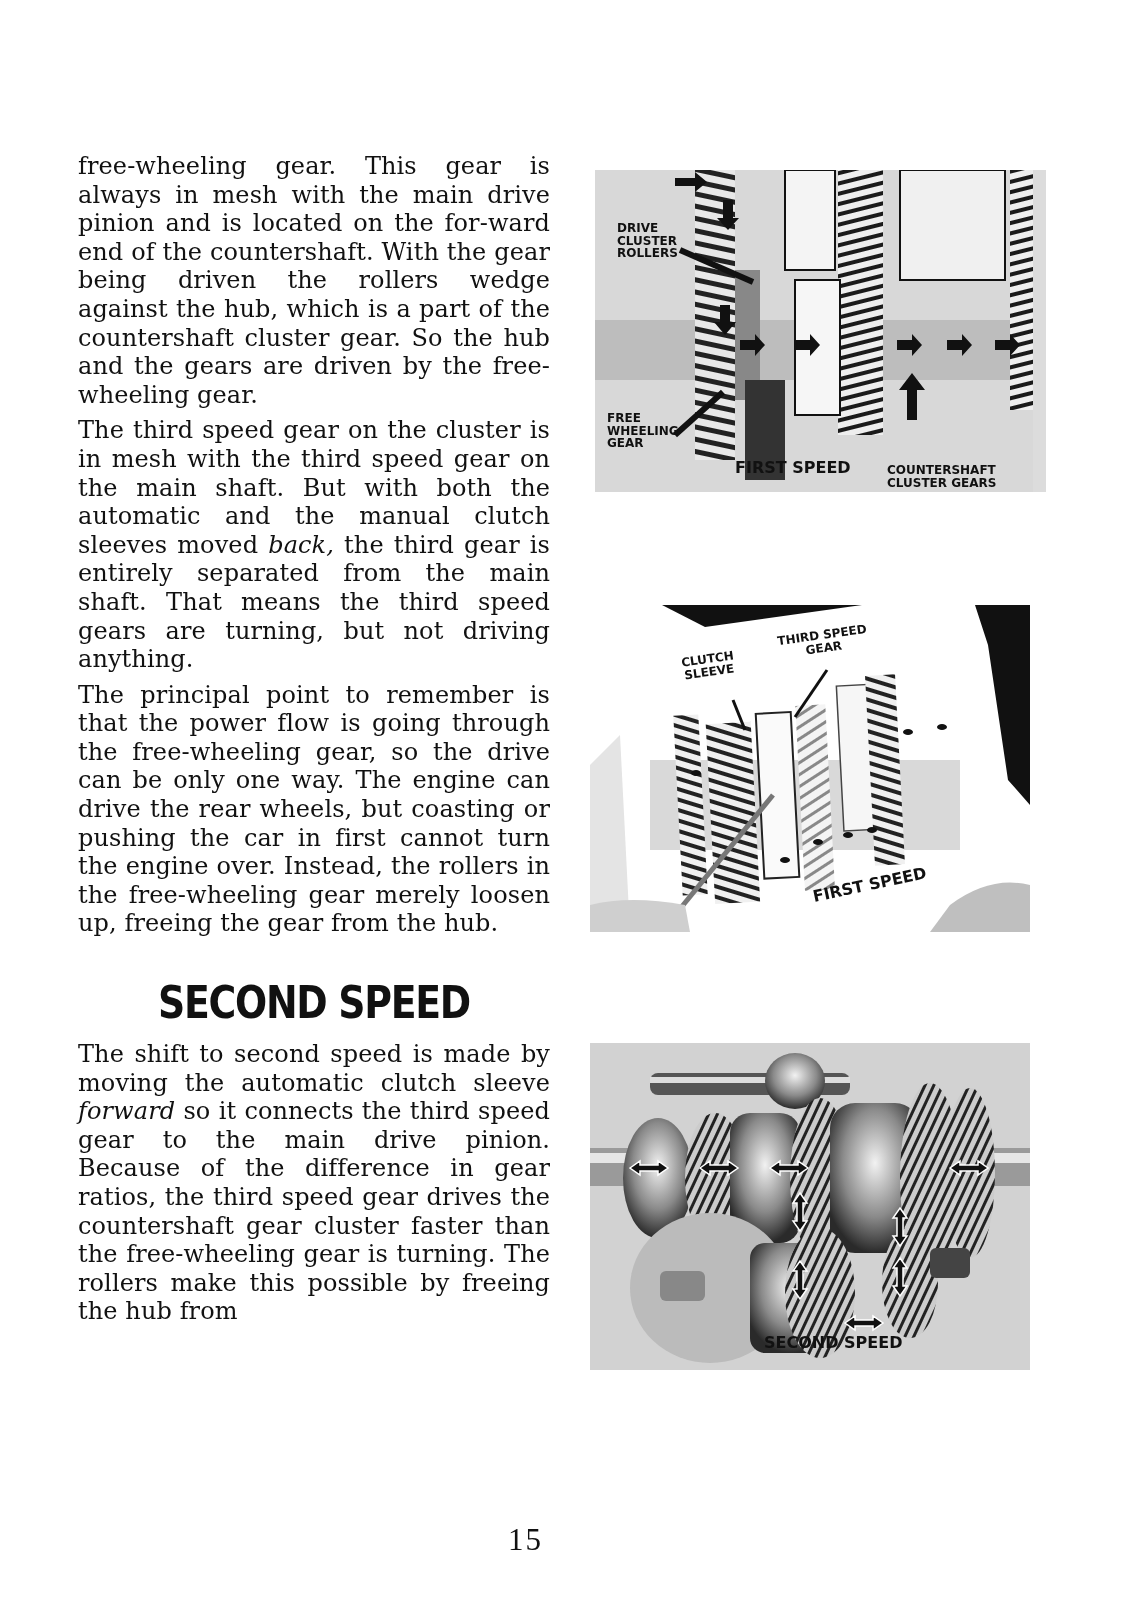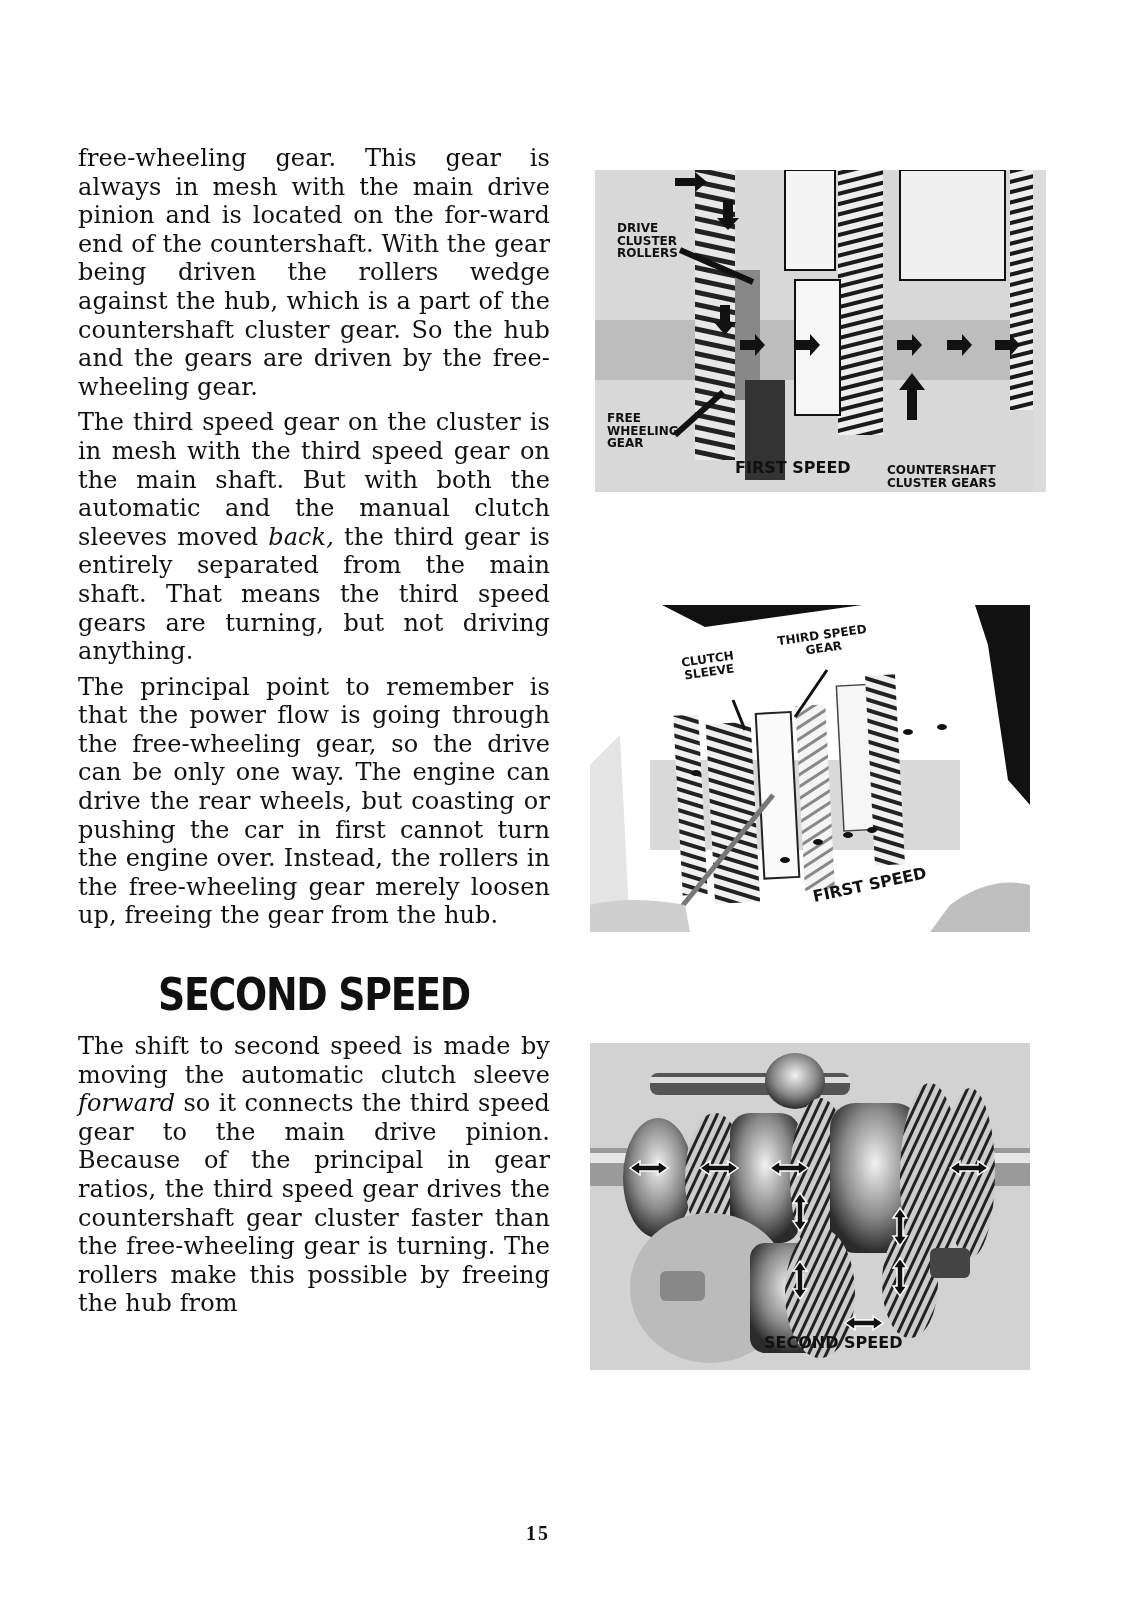--- a/index.html
+++ b/index.html
@@ -1,55 +1,55 @@
 <!DOCTYPE html>
 <html><head>
   <meta charset="utf-8">
   <style>
     html, body { margin: 0; padding: 0; background: #ffffff; }
     body { width: 1143px; height: 1600px; position: relative; overflow: hidden; color: #111; }
     .col {
-      position: absolute; left: 78px; top: 144px; width: 472px;
+      position: absolute; left: 78px; top: 152px; width: 472px;
       font-family: "DejaVu Serif", "Liberation Serif", serif;
       font-size: 24px; line-height: 28.6px; text-align: justify;
       letter-spacing: 0.1px;
     }
     .col p { margin: 0 0 7px 0; }
     .col p:last-child { margin-bottom: 0; }
     .col em { font-style: italic; }
     .heading {
       font-family: "DejaVu Sans", "Liberation Sans", sans-serif;
       font-weight: bold; font-size: 44px; letter-spacing: -1.5px;
       text-align: center; margin: 40px 0 12px 0; line-height: 50px;
       transform: scaleX(0.86); transform-origin: center;
     }
     .page-num {
       position: absolute; top: 1522px; left: 508px; width: 60px;
-      font-family: "Liberation Serif", serif; font-weight: bold; font-size: 20px;
-      text-align: center; letter-spacing: 2px;
+      font-family: "Liberation Serif", serif; font-weight: normal; font-size: 31px;
+      text-align: left; letter-spacing: 2px;
     }
     .fig { position: absolute; overflow: hidden; }
     .fig svg { position: absolute; left: 0; top: 0; }
     .lbl {
       position: absolute; font-family: "DejaVu Sans", "Liberation Sans", sans-serif;
       font-weight: bold; color: #111; line-height: 1.05; white-space: nowrap;
     }
     #fig1 { left: 595px; top: 170px; width: 451px; height: 322px; background: #dcdcdc; }
     #fig2 { left: 590px; top: 605px; width: 440px; height: 327px; background: #fff; }
     #fig3 { left: 590px; top: 1043px; width: 440px; height: 327px; background: #cfcfcf; }
   </style>
 </head>
 <body>
 
 <div class="col">
   <p>free-wheeling gear. This gear is always in mesh with the main drive pinion and is located on the for-ward end of the countershaft. With the gear being driven the rollers wedge against the hub, which is a part of the countershaft cluster gear. So the hub and the gears are driven by the free-wheeling gear.</p>
   <p><span>The third speed gear on the cluster is in mesh with the third speed gear on the main shaft. But with both the automatic and the manual clutch sleeves moved</span> <em>back,</em> <span>the third gear is entirely separated from the main shaft. That means the third speed gears are turning, but not driving anything.</span></p>
   <p>The principal point to remember is that the power flow is going through the free-wheeling gear, so the drive can be only one way. The engine can drive the rear wheels, but coasting or pushing the car in first cannot turn the engine over. Instead, the rollers in the free-wheeling gear merely loosen up, freeing the gear from the hub.</p>
   <div class="heading">SECOND SPEED</div>
-  <p><span>The shift to second speed is made by moving the automatic clutch sleeve</span> <em>forward</em> <span>so it connects the third speed gear to the main drive pinion. Because of the principal in gear ratios, the third speed gear drives the countershaft gear cluster faster than the free-wheeling gear is turning. The rollers make this possible by freeing the hub from</span></p>
+  <p><span>The shift to second speed is made by moving the automatic clutch sleeve</span> <em>forward</em> <span>so it connects the third speed gear to the main drive pinion. Because of the difference in gear ratios, the third speed gear drives the countershaft gear cluster faster than the free-wheeling gear is turning. The rollers make this possible by freeing the hub from</span></p>
 </div>
 
 <div class="fig" id="fig1">
   <svg width="438" height="322" viewBox="0 0 438 322">
     <defs>
       <pattern id="teeth" width="30" height="12" patternUnits="userSpaceOnUse" patternTransform="rotate(12)">
         <rect width="30" height="12" fill="#e8e8e8"></rect>
         <rect y="0" width="30" height="5" fill="#222"></rect>
       </pattern>
       <pattern id="teeth2" width="30" height="10" patternUnits="userSpaceOnUse" patternTransform="rotate(-14)">

